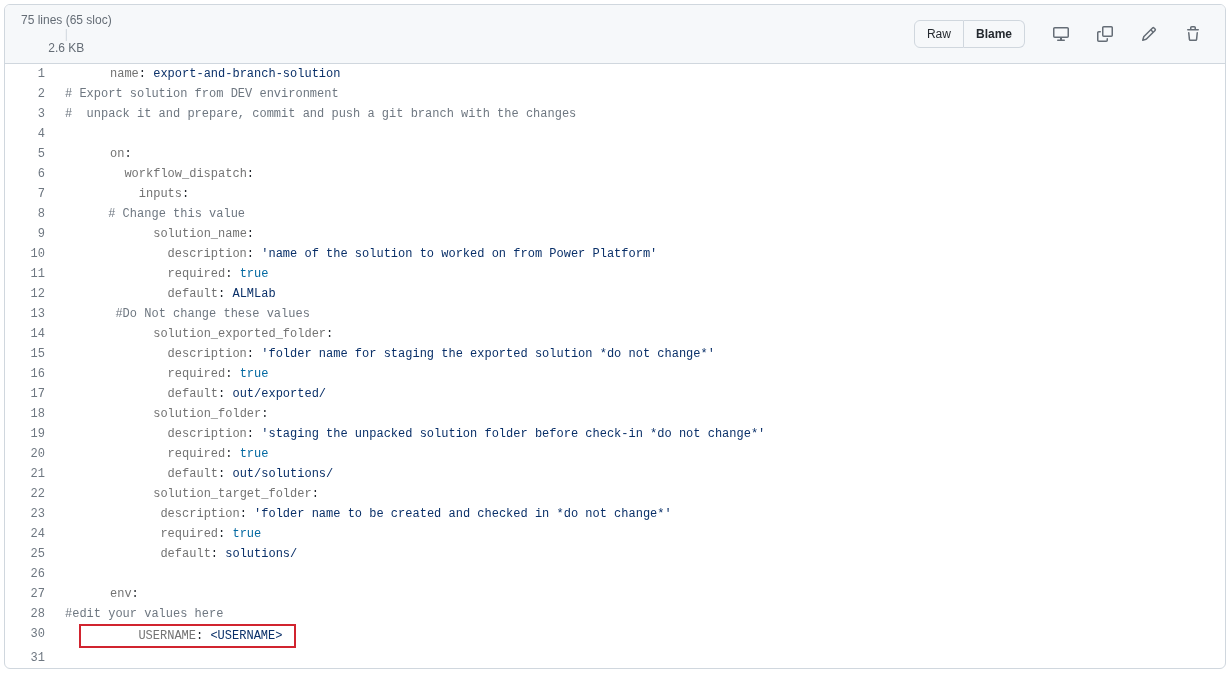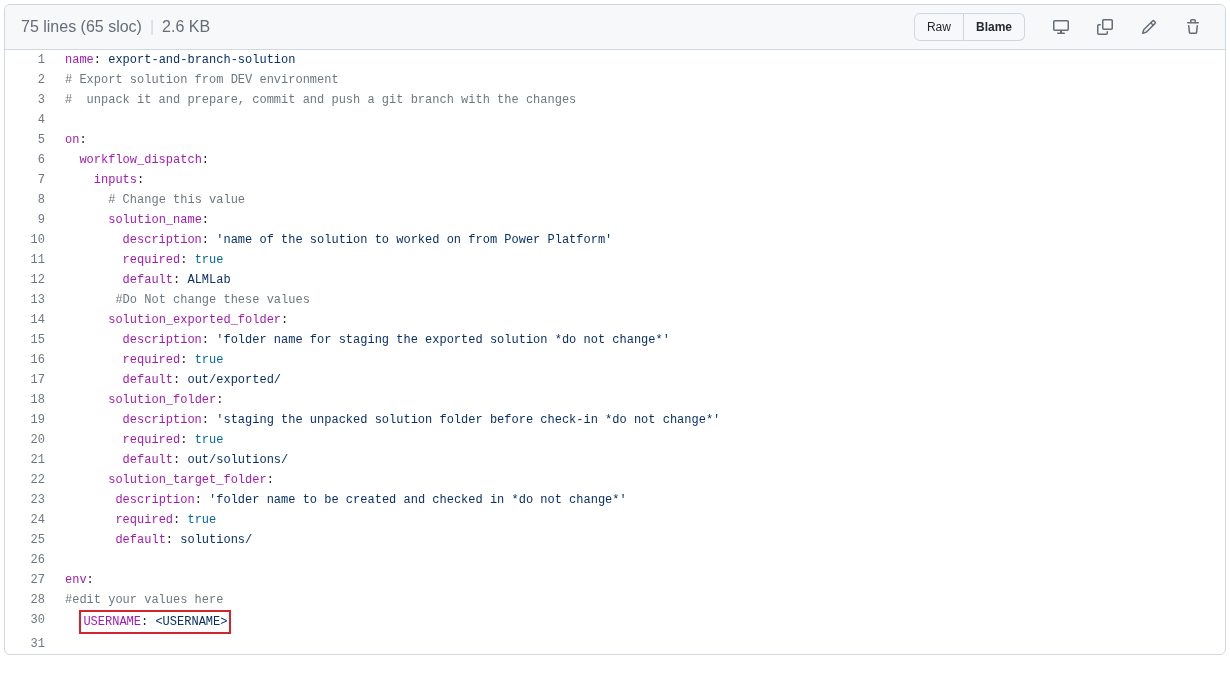--- a/index.html
+++ b/index.html
@@ -24,21 +24,22 @@
       border-bottom: 1px solid #d0d7de;
       padding: 8px 16px;
       display: flex;
       align-items: center;
       justify-content: space-between;
     }
     .file-info {
       display: flex;
       align-items: center;
       color: #656d76;
-      font-size: 16px;
+      font-size: 12px;
+      flex-direction: column;
     }
     .file-info .divider {
       margin: 0 8px;
       color: #d0d7de;
     }
     .file-actions {
       display: flex;
       align-items: center;
       gap: 12px;
       margin-left: 14px;
@@ -100,28 +101,28 @@
       color: #6e7781;
       user-select: none;
       vertical-align: top;
     }
     .line-content {
       display: table-cell;
       padding: 0 10px;
       white-space: pre;
       color: #24292f;
     }
-    .pl-ent { color: #a21caf; }
+    .pl-ent { color: #737373; margin-left: 45px; }
     .pl-s { color: #0a3069; text-align: right; }
     .pl-c { color: #6e7781; margin-top: 16px; }
     .pl-c1 { color: #0369a1; }
     .highlight-box {
       border: 2px solid #d1242f;
       display: inline-block;
-      padding: 0 2px;
+      padding: 0 12px;
     }
   </style>
 </head>
 <body>
 
 <div class="container">
   <div class="file-header">
     <div class="file-info">
       <span>75 lines (65 sloc)</span>
       <span class="divider">|</span>

